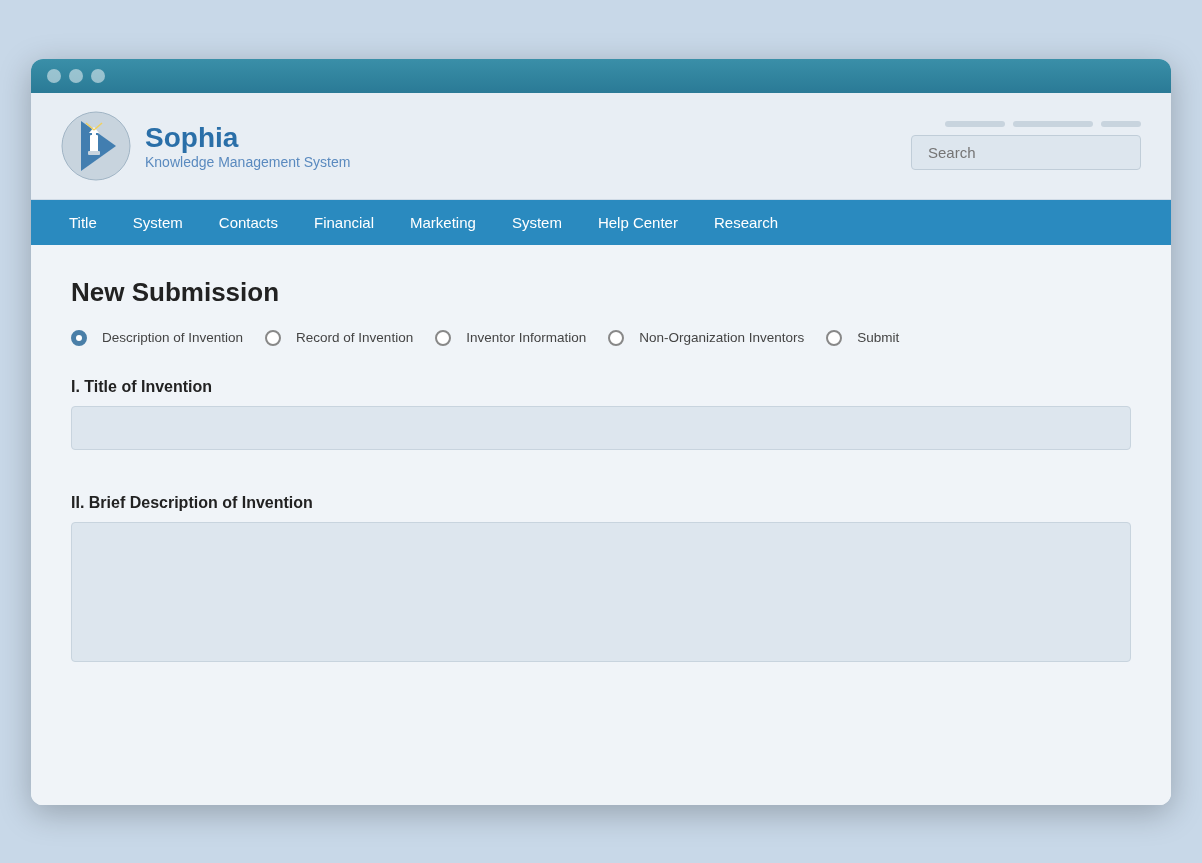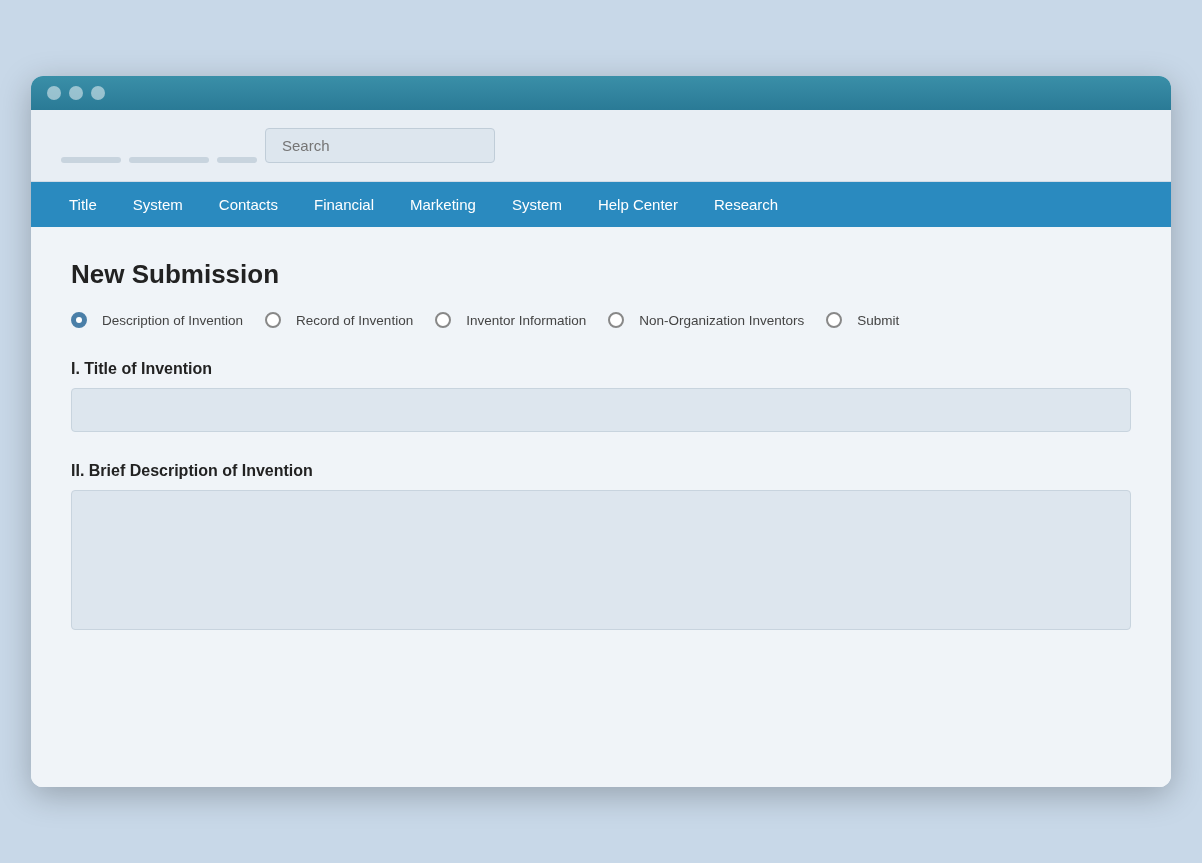--- a/index.html
+++ b/index.html
@@ -61,21 +61,21 @@
       font-size: 28px;
       font-weight: bold;
       color: #2a6fa8;
     }
     .logo-subtitle {
       font-size: 14px;
       color: #5a8abf;
     }
     .header-right {
       display: flex;
-      flex-direction: row;
+      flex-direction: column;
       align-items: flex-end;
       gap: 8px;
     }
     .header-controls {
       display: flex;
       gap: 8px;
     }
     .header-bar {
       height: 6px;
       border-radius: 3px;
@@ -153,21 +153,21 @@
     }
     .step-radio.active::after {
       content: '';
       width: 6px;
       height: 6px;
       border-radius: 50%;
       background: #fff;
     }
     
     .form-section {
-      margin-bottom: 30px;
+      margin-bottom: 44px;
     }
     .form-label {
       font-size: 16px;
       font-weight: bold;
       color: #222;
       margin-bottom: 10px;
     }
     .form-input {
       width: 100%;
       background: #dde6ee;
@@ -207,20 +207,40 @@
 
   <div class="browser-titlebar">
     <div class="browser-dot"></div>
     <div class="browser-dot"></div>
     <div class="browser-dot"></div>
   </div>
 
   <div class="browser-content">
 
     <div class="app-header">
+      <div class="logo-area">
+
+        <svg class="logo-icon" viewBox="0 0 70 70" xmlns="http://www.w3.org/2000/svg">
+          <circle cx="35" cy="35" r="34" fill="#c8d4de" stroke="#a0b4c4" stroke-width="1"></circle>
+
+          <path d="M20 10 L55 35 L20 60 Z" fill="#2a6fa8" opacity="0.85"></path>
+
+          <rect x="29" y="24" width="8" height="18" fill="#fff" rx="1"></rect>
+          <rect x="31" y="20" width="4" height="6" fill="#fff" rx="1"></rect>
+          <polygon points="33,16 28,22 38,22" fill="#fff"></polygon>
+          <rect x="27" y="40" width="12" height="4" fill="#c8d4de" rx="1"></rect>
+
+          <line x1="33" y1="19" x2="25" y2="12" stroke="#f0d060" stroke-width="1.5"></line>
+          <line x1="33" y1="19" x2="41" y2="12" stroke="#f0d060" stroke-width="1.5"></line>
+        </svg>
+        <div class="logo-text-block">
+          <span class="logo-title">Sophia</span>
+          <span class="logo-subtitle">Knowledge Management System</span>
+        </div>
+      </div>
       <div class="header-right">
         <div class="header-controls">
           <div class="header-bar"></div>
           <div class="header-bar"></div>
           <div class="header-bar"></div>
         </div>
         <input class="search-box" type="text" placeholder="Search" style="">
       </div>
     </div>
 

